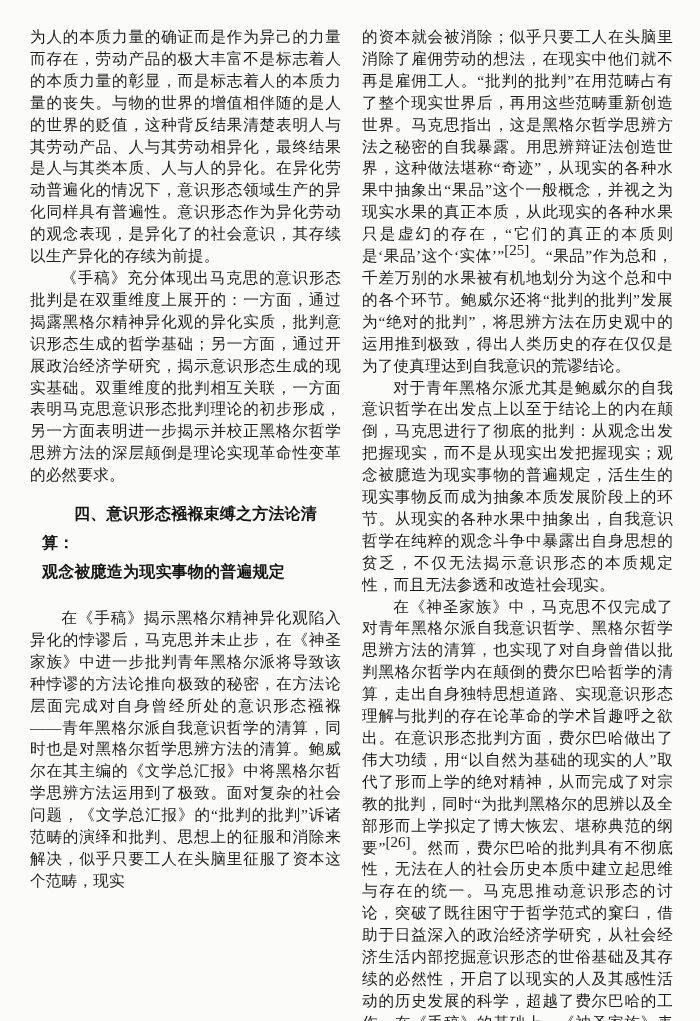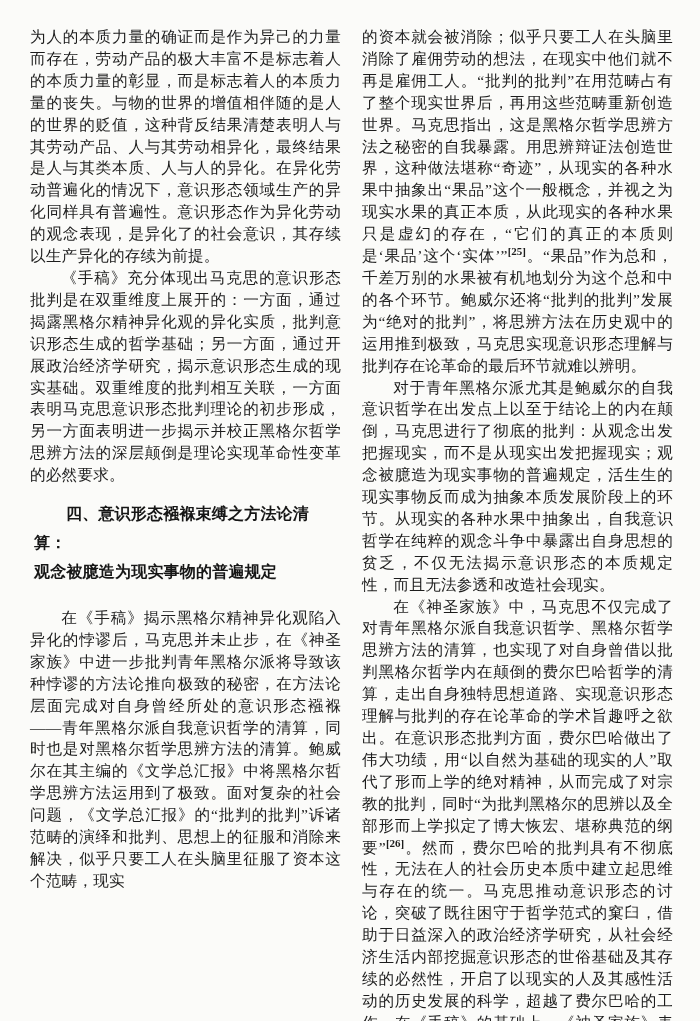--- a/index.html
+++ b/index.html
@@ -37,39 +37,38 @@
     text-indent: 2em;
   }
   .para.no-indent {
     text-indent: 0;
   }
   .section-heading {
     font-family: "Liberation Sans", "DejaVu Sans", sans-serif;
     font-weight: 700;
     font-size: 16px;
     line-height: 29px;
-    margin: 13px 0 21px 4px;
+    margin: 13px 0 21px 12px;
     text-align: left;
     color: #161616;
   }
   .section-heading .hl1 {
     text-indent: 2em;
   }
   .section-heading .hl2 {
     text-indent: 0;
   }
   .section-heading div {
     margin: 0;
   }
   sup.ref {
-    font-size: 11px;
+    font-size: 15px;
     line-height: 0;
     vertical-align: super;
     letter-spacing: 0;
-    font-weight: bold;
   }
 </style>
 </head>
 <body>
 
 <div class="page">
 
   <div class="col">
     <p class="para no-indent">为人的本质力量的确证而是作为异己的力量而存在，劳动产品的极大丰富不是标志着人的本质力量的彰显，而是标志着人的本质力量的丧失。与物的世界的增值相伴随的是人的世界的贬值，这种背反结果清楚表明人与其劳动产品、人与其劳动相异化，最终结果是人与其类本质、人与人的异化。在异化劳动普遍化的情况下，意识形态领域生产的异化同样具有普遍性。意识形态作为异化劳动的观念表现，是异化了的社会意识，其存续以生产异化的存续为前提。</p>
     <p class="para">《手稿》充分体现出马克思的意识形态批判是在双重维度上展开的：一方面，通过揭露黑格尔精神异化观的异化实质，批判意识形态生成的哲学基础；另一方面，通过开展政治经济学研究，揭示意识形态生成的现实基础。双重维度的批判相互关联，一方面表明马克思意识形态批判理论的初步形成，另一方面表明进一步揭示并校正黑格尔哲学思辨方法的深层颠倒是理论实现革命性变革的必然要求。</p>
@@ -77,20 +76,20 @@
     <div class="section-heading">
       <div class="hl1">四、意识形态襁褓束缚之方法论清算：</div>
       <div class="hl2">观念被臆造为现实事物的普遍规定</div>
     </div>
 
     <p class="para">在《手稿》揭示黑格尔精神异化观陷入异化的悖谬后，马克思并未止步，在《神圣家族》中进一步批判青年黑格尔派将导致该种悖谬的方法论推向极致的秘密，在方法论层面完成对自身曾经所处的意识形态襁褓——青年黑格尔派自我意识哲学的清算，同时也是对黑格尔哲学思辨方法的清算。鲍威尔在其主编的《文学总汇报》中将黑格尔哲学思辨方法运用到了极致。面对复杂的社会问题，《文学总汇报》的“批判的批判”诉诸范畴的演绎和批判、思想上的征服和消除来解决，似乎只要工人在头脑里征服了资本这个范畴，现实</p>
 
   </div>
 
   <div class="col">
-    <p class="para no-indent"><span>的资本就会被消除；似乎只要工人在头脑里消除了雇佣劳动的想法，在现实中他们就不再是雇佣工人。“批判的批判”在用范畴占有了整个现实世界后，再用这些范畴重新创造世界。马克思指出，这是黑格尔哲学思辨方法之秘密的自我暴露。用思辨辩证法创造世界，这种做法堪称“奇迹”，从现实的各种水果中抽象出“果品”这个一般概念，并视之为现实水果的真正本质，从此现实的各种水果只是虚幻的存在，“它们的真正的本质则是‘果品’这个‘实体’”</span><sup class="ref">[25]</sup><span>。“果品”作为总和，千差万别的水果被有机地划分为这个总和中的各个环节。鲍威尔还将“批判的批判”发展为“绝对的批判”，将思辨方法在历史观中的运用推到极致，马克思实现意识形态理解与批判存在论革命的最后环节就难以辨明。</span></p>
+    <p class="para no-indent"><span>的资本就会被消除；似乎只要工人在头脑里消除了雇佣劳动的想法，在现实中他们就不再是雇佣工人。“批判的批判”在用范畴占有了整个现实世界后，再用这些范畴重新创造世界。马克思指出，这是黑格尔哲学思辨方法之秘密的自我暴露。用思辨辩证法创造世界，这种做法堪称“奇迹”，从现实的各种水果中抽象出“果品”这个一般概念，并视之为现实水果的真正本质，从此现实的各种水果只是虚幻的存在，“它们的真正的本质则是‘果品’这个‘实体’”</span><sup class="ref">[25]</sup><span>。“果品”作为总和，千差万别的水果被有机地划分为这个总和中的各个环节。鲍威尔还将“批判的批判”发展为“绝对的批判”，将思辨方法在历史观中的运用推到极致，得出人类历史的存在仅仅是为了使真理达到自我意识的荒谬结论。</span></p>
 
     <p class="para">对于青年黑格尔派尤其是鲍威尔的自我意识哲学在出发点上以至于结论上的内在颠倒，马克思进行了彻底的批判：从观念出发把握现实，而不是从现实出发把握现实；观念被臆造为现实事物的普遍规定，活生生的现实事物反而成为抽象本质发展阶段上的环节。从现实的各种水果中抽象出，自我意识哲学在纯粹的观念斗争中暴露出自身思想的贫乏，不仅无法揭示意识形态的本质规定性，而且无法参透和改造社会现实。</p>
 
     <p class="para"><span>在《神圣家族》中，马克思不仅完成了对青年黑格尔派自我意识哲学、黑格尔哲学思辨方法的清算，也实现了对自身曾借以批判黑格尔哲学内在颠倒的费尔巴哈哲学的清算，走出自身独特思想道路、实现意识形态理解与批判的存在论革命的学术旨趣呼之欲出。在意识形态批判方面，费尔巴哈做出了伟大功绩，用“以自然为基础的现实的人”取代了形而上学的绝对精神，从而完成了对宗教的批判，同时“为批判黑格尔的思辨以及全部形而上学拟定了博大恢宏、堪称典范的纲要”</span><sup class="ref">[26]</sup><span>。然而，费尔巴哈的批判具有不彻底性，无法在人的社会历史本质中建立起思维与存在的统一。马克思推动意识形态的讨论，突破了既往困守于哲学范式的窠臼，借助于日益深入的政治经济学研究，从社会经济生活内部挖掘意识形态的世俗基础及其存续的必然性，开启了以现实的人及其感性活动的历史发展的科学，超越了费尔巴哈的工作。在《手稿》的基础上，《神圣家族》表述了意识形态是冒充普遍利益的有限利益的表达的思想。“任何在历史上能够实现的群众性的‘利益’，在最初出现</span></p>
   </div>
 
 </div>
 
 </body></html>

